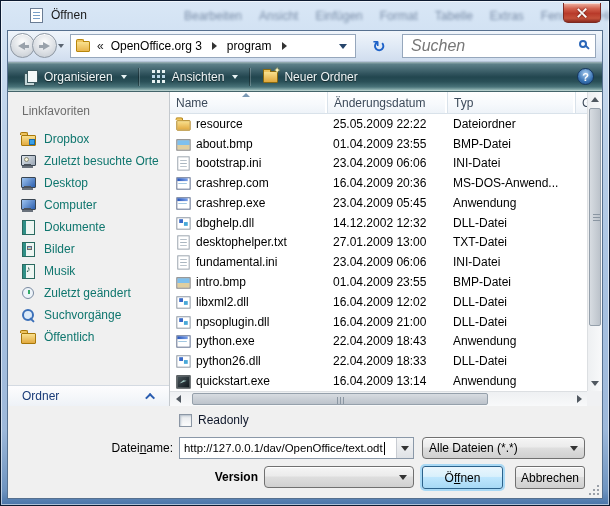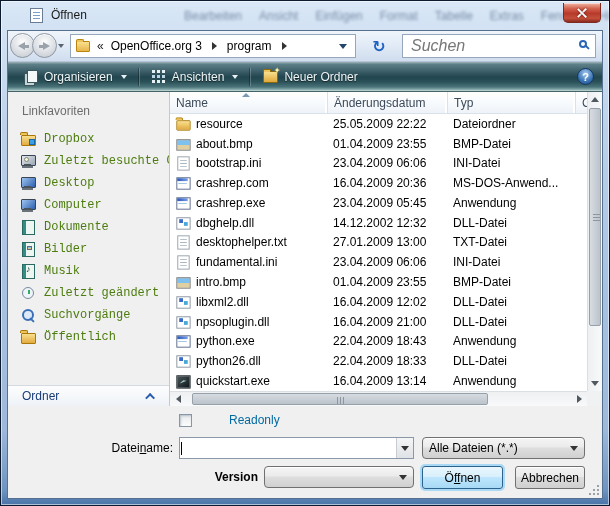--- a/index.html
+++ b/index.html
@@ -74,21 +74,21 @@
   .ic-newfolder::after{content:"✦";position:absolute;right:-3px;top:-6px;color:#fdf6c0;font-size:8px;text-shadow:0 0 2px #a88a20;}
   .help-btn{margin-left:auto;width:17px;height:17px;border-radius:50%;border:1px solid #16365e;
     background:radial-gradient(circle at 50% 30%,#a8ccf0,#3a74b4 60%,#1e4e86);color:#fff;font-weight:bold;font-size:11px;
     display:flex;align-items:center;justify-content:center;cursor:pointer;text-shadow:none;}
   
   .main{position:absolute;top:61px;left:0;right:0;height:314px;}
   .sidebar{position:absolute;left:0;top:0;width:161px;height:314px;background:#f0f0f0;}
   .side-header{position:absolute;left:14px;top:12px;color:#6d6d6d;}
   .side-items{position:absolute;left:10px;top:36px;right:2px;}
   .side-item{display:flex;align-items:center;gap:8px;height:22px;cursor:pointer;padding-left:2px;}
-  .side-label{color:#4d7c0f;white-space:nowrap;font-family:Liberation Mono, monospace;}
+  .side-label{color:#0f766e;white-space:nowrap;}
   .icon16{width:16px;height:16px;position:relative;display:inline-block;flex:0 0 16px;}
   
   .si-base-folder::before{content:"";position:absolute;left:1px;top:4px;width:13px;height:9px;border:1px solid #a8780a;border-radius:1px;
     background:linear-gradient(180deg,#f9e08e,#e2aa40);}
   .si-base-folder::after{content:"";position:absolute;left:0;top:1px;width:6px;height:2px;background:#eec45e;border:1px solid #a8780a;border-bottom:none;border-radius:2px 2px 0 0;}
   .si-folder-dropbox .dot{position:absolute;right:1px;bottom:2px;width:6px;height:6px;background:#3aa0e8;border:1px solid #1a6aa8;z-index:2;}
   .si-monitor::before{content:"";position:absolute;left:1px;top:2px;width:13px;height:9px;border:1px solid #3a4652;border-radius:1px;
     background:linear-gradient(135deg,#9ec4f0,#2c5fae);}
   .si-monitor::after{content:"";position:absolute;left:4px;top:11px;width:7px;height:2px;background:#4a525c;box-shadow:-2px 2px 0 0 #6a727c,2px 2px 0 0 #6a727c;}
   .si-recent-places::before{background:linear-gradient(135deg,#e2e8ee,#9aa6b4)!important;}
@@ -153,21 +153,21 @@
   .hthumb::after{content:"";position:absolute;top:3px;left:50%;width:1px;height:7px;background:#8a96a2;box-shadow:-3px 0 0 #8a96a2,3px 0 0 #8a96a2;}
   .hbtn{position:absolute;top:0;bottom:0;width:16px;display:flex;align-items:center;justify-content:center;cursor:pointer;}
   .hbtn.left{left:0;} .hbtn.right{right:0;}
   .tri-l{width:0;height:0;border-right:5px solid #505860;border-top:4px solid transparent;border-bottom:4px solid transparent;}
   .tri-r2{width:0;height:0;border-left:5px solid #505860;border-top:4px solid transparent;border-bottom:4px solid transparent;}
   .scorner{position:absolute;right:0;bottom:0;width:15px;height:15px;background:#f0f1f3;}
   
   .bottompanel{position:absolute;left:0;right:0;top:375px;bottom:0;background:#f0f0f0;}
   .ro-row{position:absolute;left:171px;top:7px;display:flex;align-items:center;gap:6px;cursor:pointer;}
   .checkbox{width:13px;height:13px;background:linear-gradient(180deg,#e6e9ec,#fdfdfd);border:1px solid #8b96a4;box-shadow:inset 1px 1px 2px rgba(120,140,160,.45);}
-  .ro-label{color:#0369a1;margin-left:31px;}
+  .ro-label{color:#0f172a;}
   .fn-label{position:absolute;left:0;top:35px;width:165px;text-align:right;padding-left:44px;}
   .mn{text-decoration:underline;}
   .combo-edit{position:absolute;left:171px;top:31px;width:235px;height:22px;background:#fff;border:1px solid #8a98a8;display:flex;align-items:center;}
   .ce-text{padding-left:4px;font-size:11.4px;white-space:nowrap;overflow:hidden;}
   .caret{width:1px;height:13px;background:#000;margin-left:1px;}
   .ce-arrow{margin-left:auto;width:17px;height:20px;display:flex;align-items:center;justify-content:center;cursor:pointer;
     background:linear-gradient(180deg,#f4f5f6,#dfe2e6);border-left:1px solid #c8ccd2;}
   .combo{position:absolute;height:22px;border:1px solid #707070;border-radius:4px;display:flex;align-items:center;cursor:pointer;
     background:linear-gradient(180deg,#f5f5f5,#ebebeb 45%,#dedede 50%,#d0d0d0);box-shadow:inset 0 1px 0 #fff;}
   .combo-label{padding-left:6px;white-space:nowrap;overflow:hidden;}
@@ -487,20 +487,21 @@
     </div>
 
     <div class="bottompanel">
       <div class="ro-row">
         <span class="checkbox"></span>
         <span class="ro-label">Readonly</span>
       </div>
 
       <div class="fn-label"><span>Datei</span><span class="mn">n</span><span>ame:</span></div>
       <div class="combo-edit">
+        <span class="ce-text">http://127.0.0.1/dav/OpenOffice/text.odt</span>
         <span class="caret"></span>
         <span class="ce-arrow">
             <span class="dd" style="border-top:5px solid #333;border-left:4px solid transparent;border-right:4px solid transparent;"></span>
           </span>
       </div>
       <div class="combo filetype">
         <span class="combo-label">Alle Dateien (*.*)</span>
         <span class="dd"></span>
       </div>
 

